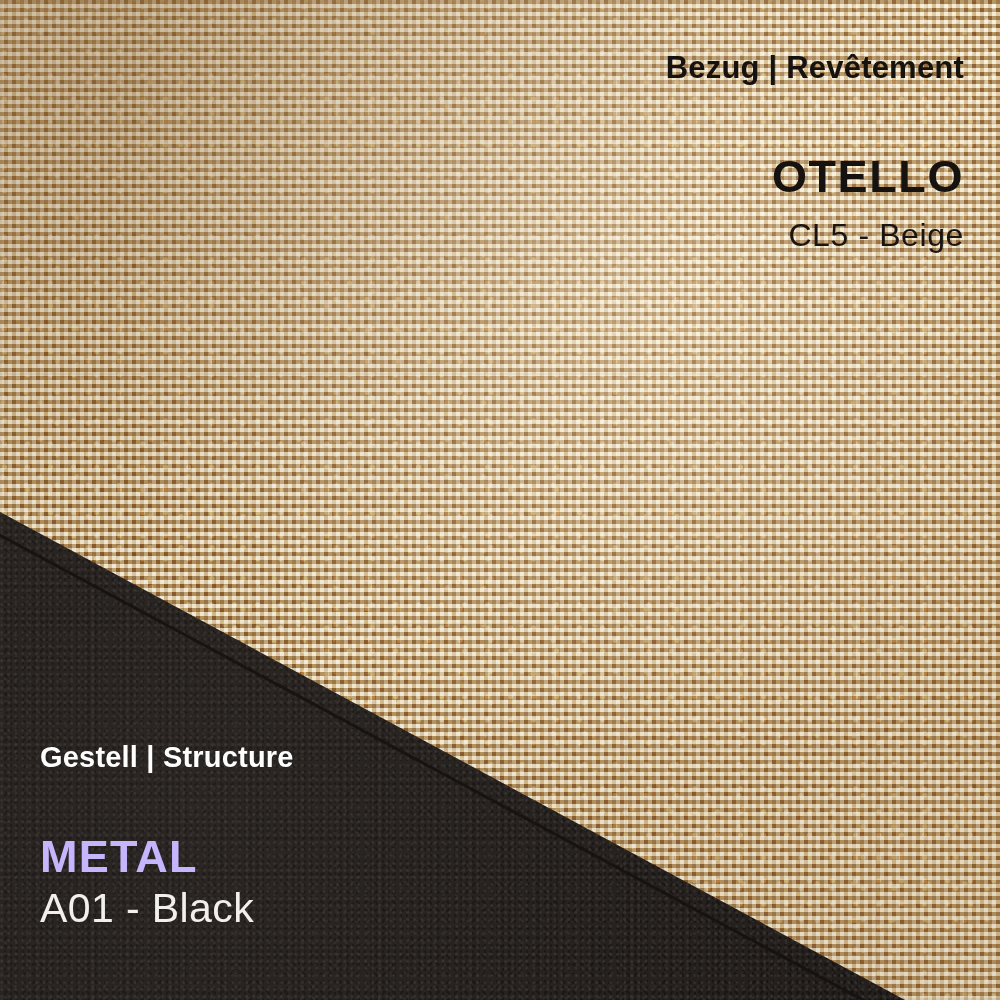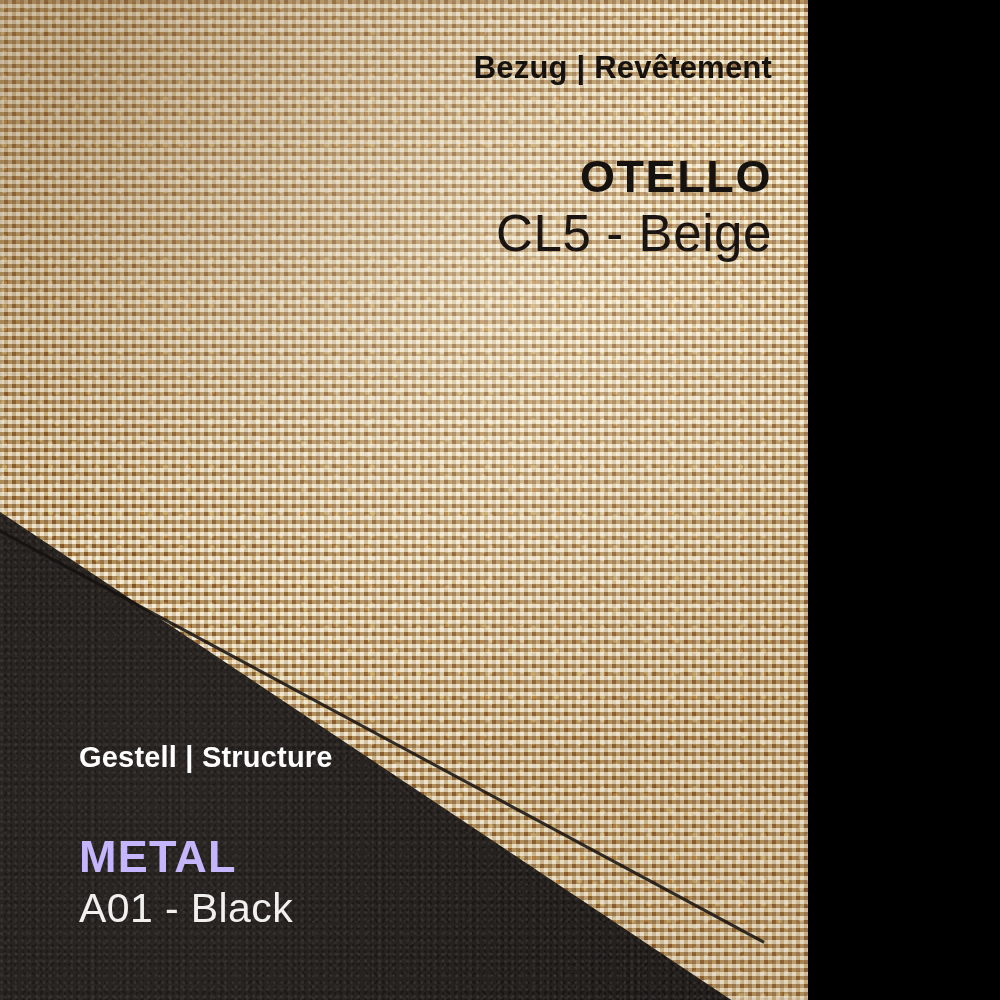--- a/index.html
+++ b/index.html
@@ -2,21 +2,21 @@
 <html><head>
 <meta charset="utf-8">
 <style>
   html, body {
     margin: 0;
     padding: 0;
     background: #000;
   }
   #stage {
     position: relative;
-    width: 808px;
+    width: 1000px;
     height: 1000px;
     overflow: hidden;
     font-family: "Liberation Sans", sans-serif;
   }
 
   
   .fabric-layer {
     position: absolute;
     inset: 0;
     background-color: #c9b088;
@@ -152,36 +152,35 @@
     white-space: nowrap;
   }
   .fabric-name {
     margin-top: 70px;
     font-size: 45px;
     font-weight: 700;
     letter-spacing: 1.6px;
     white-space: nowrap;
   }
   .fabric-code {
-    margin-top: 6px;
-    font-size: 51px;
+    margin-top: 18px;
+    font-size: 32px;
     font-weight: 300;
     letter-spacing: 0.6px;
     white-space: nowrap;
     color: #1a1512;
   }
 
   .metal-text {
     position: absolute;
     left: 40px;
     top: 742px;
     text-align: left;
     color: #ffffff;
     line-height: 1.04;
-    margin-left: 39px;
   }
   .metal-text .label-kicker {
     color: #ffffff;
     font-size: 29px;
   }
   .metal-name {
     margin-top: 62px;
     font-size: 45px;
     font-weight: 700;
     letter-spacing: 1.2px;

